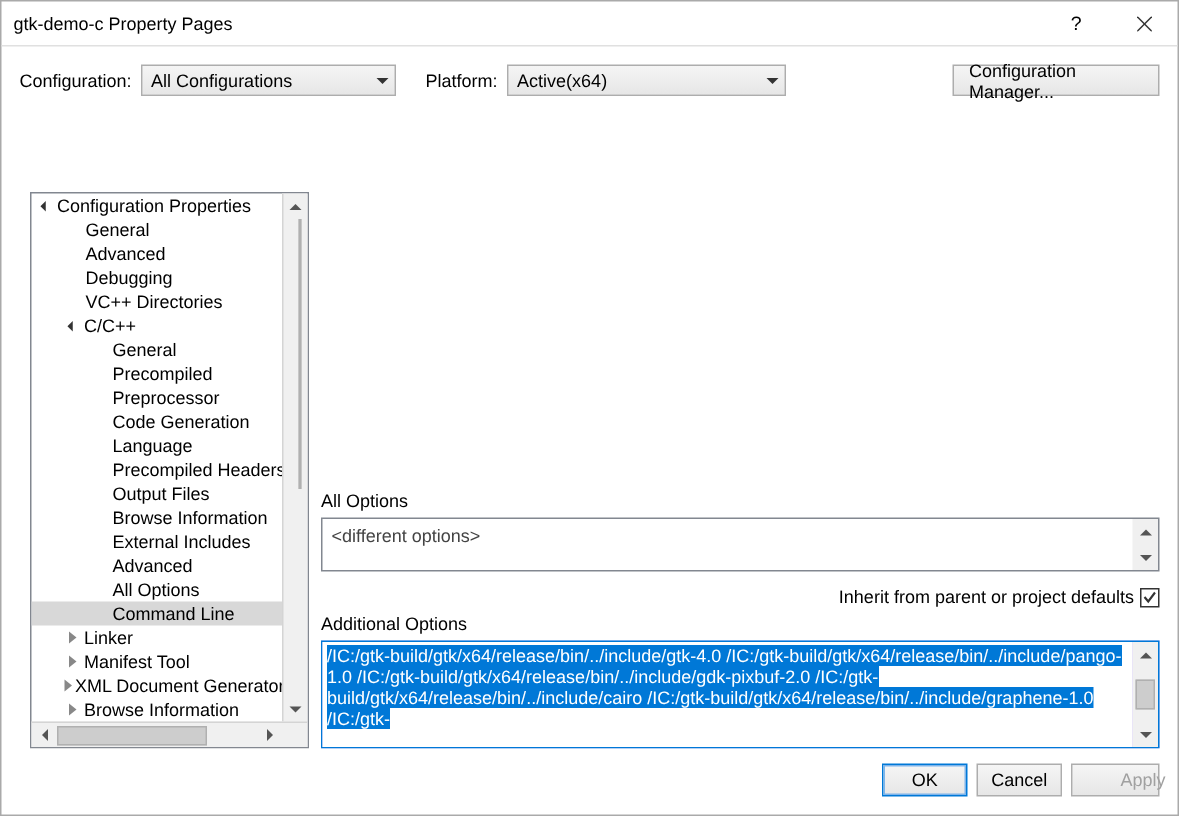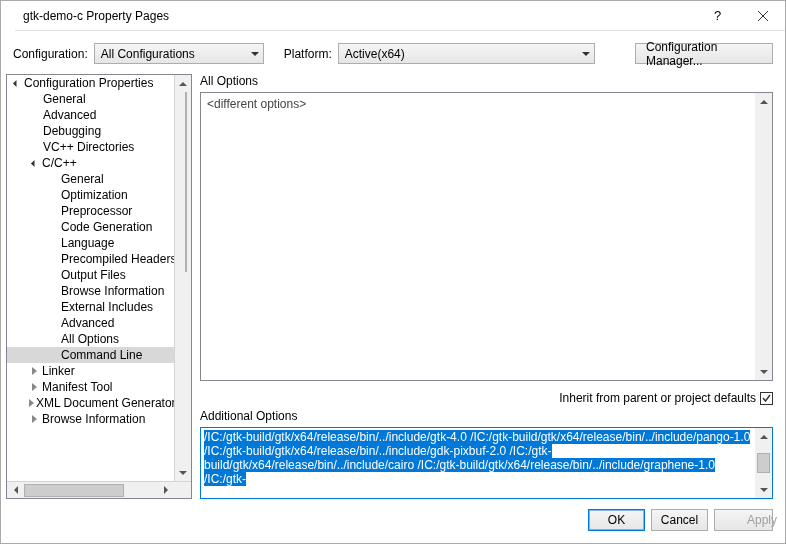--- a/index.html
+++ b/index.html
@@ -1,30 +1,30 @@
 <!DOCTYPE html>
 <html><head>
 <meta charset="utf-8">
 <style>
   * { box-sizing: border-box; font-family: "Segoe UI", Tahoma, sans-serif; font-size: 12px; }
   html, body { margin: 0; padding: 0; }
   body { background: #fff; }
   .window { width: 786px; height: 544px; border: 1px solid #aaa; display: flex; flex-direction: column; background: #fff; }
-  .titlebar { height: 30px; display: flex; align-items: center; padding-left: 8px; border-bottom: 1px solid #e0e0e0; margin-left: 14px; }
+  .titlebar { height: 30px; display: flex; align-items: center; padding-left: 8px; border-bottom: 1px solid #e0e0e0; }
   .titlebar-title { flex: 1; }
   .titlebar-btn { width: 45px; height: 29px; display: flex; align-items: center; justify-content: center; }
   .titlebar-btn svg { width: 10px; height: 10px; }
   .config-row { display: flex; align-items: center; padding: 12px 12px 10px 12px; gap: 6px; }
   .label { white-space: nowrap; }
   .dropdown { display: flex; align-items: center; justify-content: space-between; border: 1px solid #adadad; background: linear-gradient(#f5f5f5,#e6e6e6); height: 21px; padding: 0 4px 0 6px; }
   .dropdown.config { width: 170px; }
-  .dropdown.platform { width: 257px; }
+  .dropdown.platform { width: 186px; }
   .chev { width: 0; height: 0; border-left: 4px solid transparent; border-right: 4px solid transparent; border-top: 4px solid #333; }
   .btn { border: 1px solid #adadad; background: linear-gradient(#f5f5f5,#e6e6e6); height: 21px; padding: 0 10px; display: inline-flex; align-items: center; justify-content: center; }
-  .body { flex: 1; display: flex; padding: 0 12px 0 5px; gap: 8px; overflow: hidden; }
+  .body { flex: 1; display: flex; padding: 0 12px 0 19px; gap: 8px; overflow: hidden; align-items: flex-end; }
   .tree-wrap { width: 186px; display: flex; flex-direction: column; border: 1px solid #828790; background:#fff; }
   .sb-v { width: 17px; background: #f0f0f0; display: flex; flex-direction: column; align-items: center; border-left: 1px solid #d4d4d4;}
   .sb-btn { width: 17px; height: 17px; display:flex; align-items:center; justify-content:center; }
   .sb-track { flex:1; position:relative; }
   .sb-thumb-v { position:absolute; top:0; left:2px; right:2px; height:180px; background:#cdcdcd; border:1px solid #b0b0b0; }
   .tree-row-wrap { display:flex; height:100%; }
   .tree-content { flex:1; overflow:hidden; }
   .tr { display:flex; align-items:center; height:16px; white-space:nowrap; padding-right:2px; }
   .exp { width:11px; height:11px; margin-right:2px; display:inline-flex; align-items:center; justify-content:center; }
   .tr.sel { background:#d8d8d8; }
@@ -116,21 +116,21 @@
           <div class="tr" style="padding-left:22px">
             <span class="exp">
                 <span class="tri-open"></span>
               </span>
             <span>C/C++</span>
           </div>
           <div class="tr" style="padding-left:54px">
               <span>General</span>
             </div>
           <div class="tr" style="padding-left:54px">
-              <span>Optimization</span>
+              <span>Precompiled</span>
             </div>
           <div class="tr" style="padding-left:54px">
               <span>Preprocessor</span>
             </div>
           <div class="tr" style="padding-left:54px">
               <span>Code Generation</span>
             </div>
           <div class="tr" style="padding-left:54px">
               <span>Language</span>
             </div>

